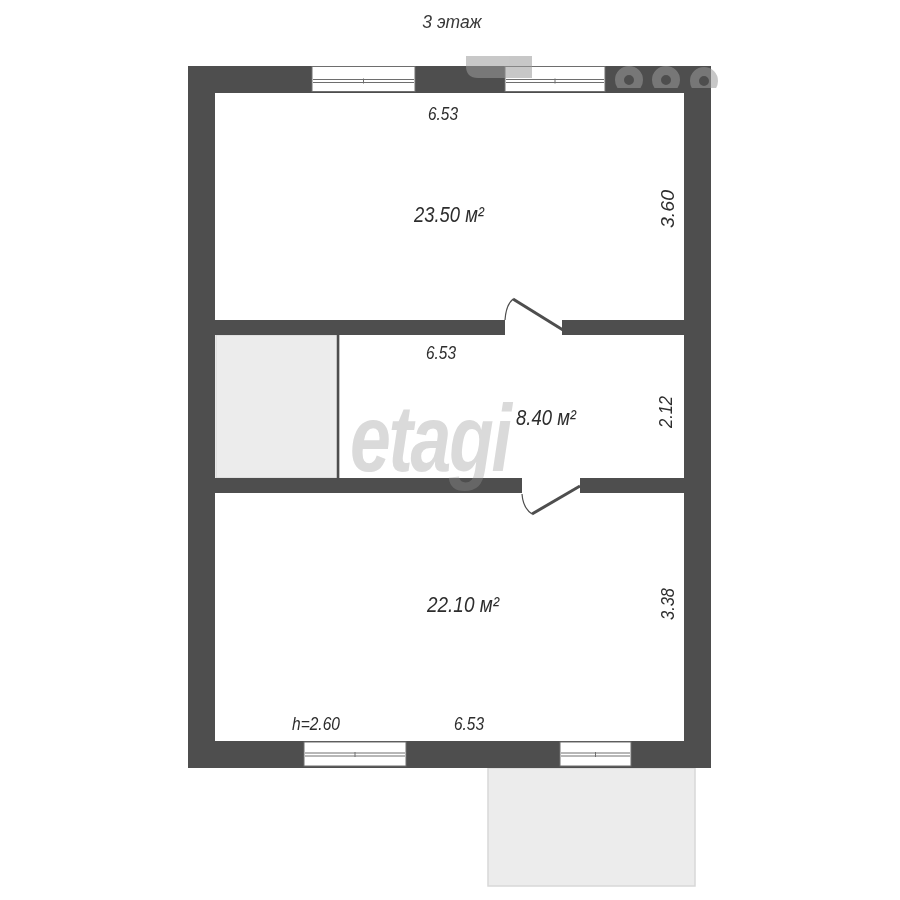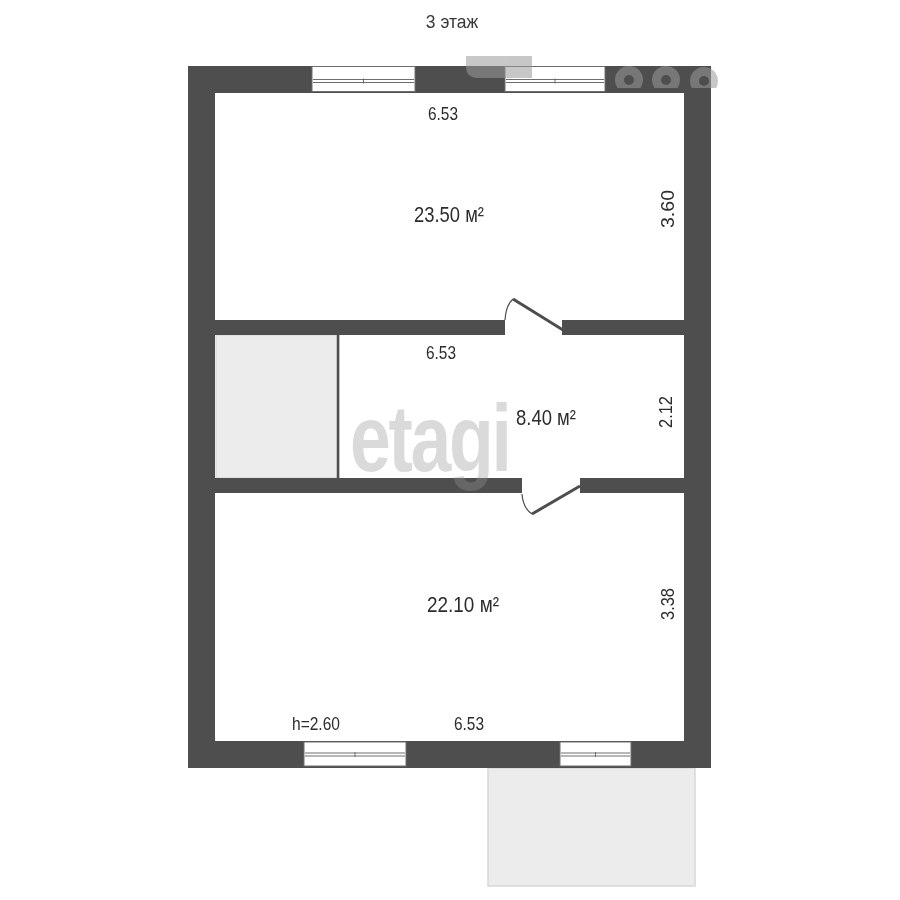--- a/index.html
+++ b/index.html
@@ -3,21 +3,21 @@
 <meta charset="utf-8">
 <style>
   html, body { margin: 0; padding: 0; }
   body {
     width: 900px; height: 900px;
     background: #ffffff;
     font-family: "Liberation Sans", sans-serif;
     position: relative;
     overflow: hidden;
   }
-  #stage { position: relative; width: 820px; height: 900px; }
+  #stage { position: relative; width: 820px; height: 900px; font-style: italic; }
   #plan-svg { position: absolute; left: 0; top: 0; }
   #plan-svg text {
     font-family: "Liberation Sans", sans-serif;
     fill: #2d2d2d;
   }
   .dim-label { font-size: 19px; }
   .area-label { font-size: 22px; }
   .floor-title {
     position: absolute;
     left: 452px; top: 11px;

